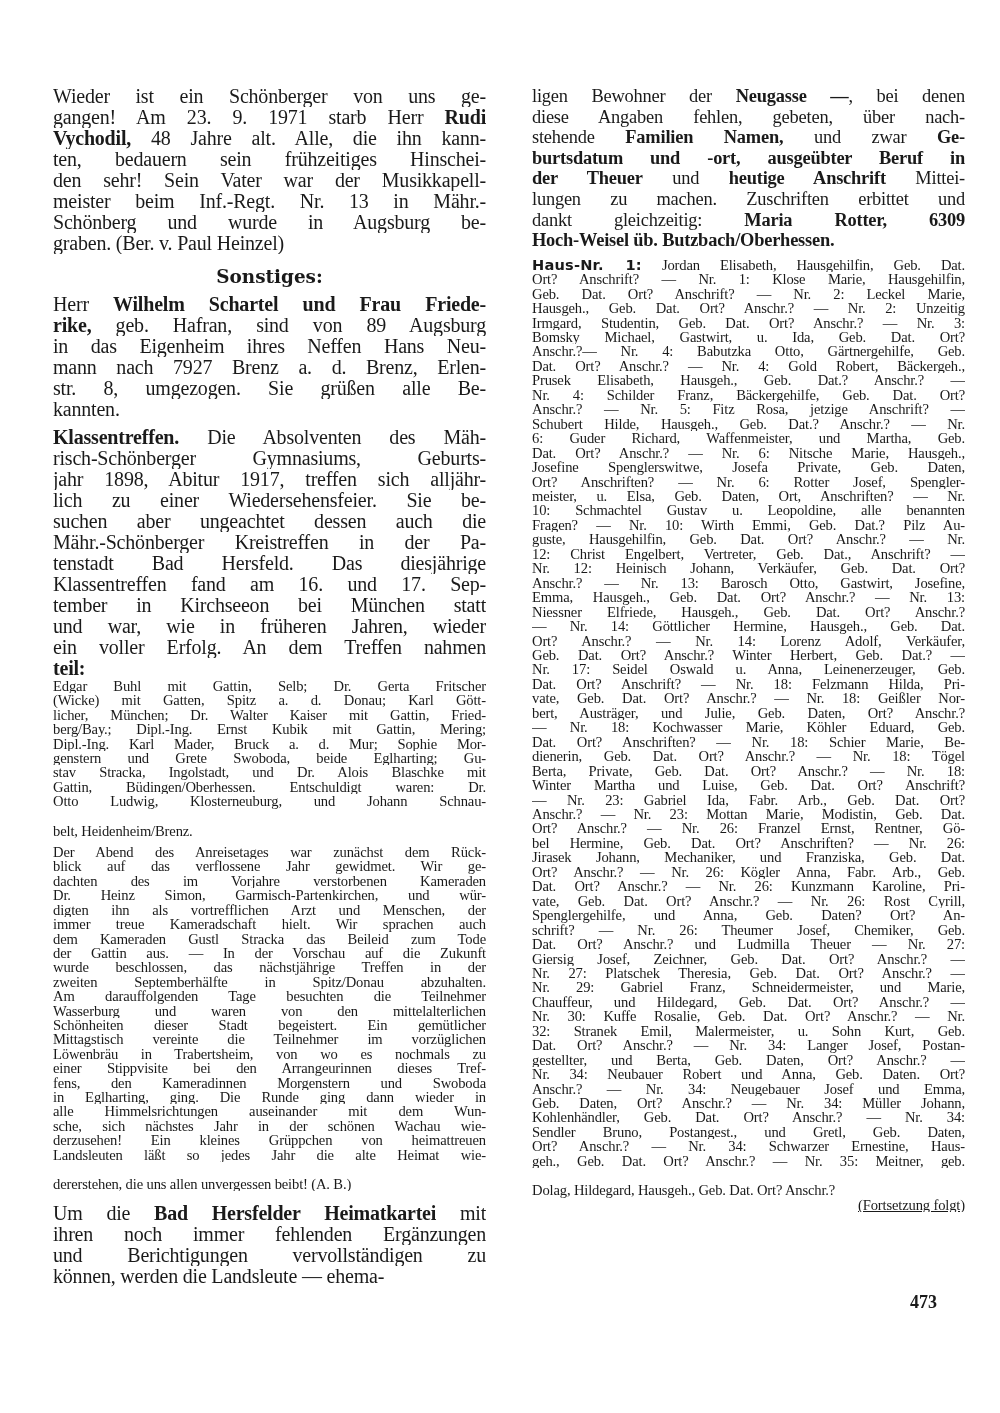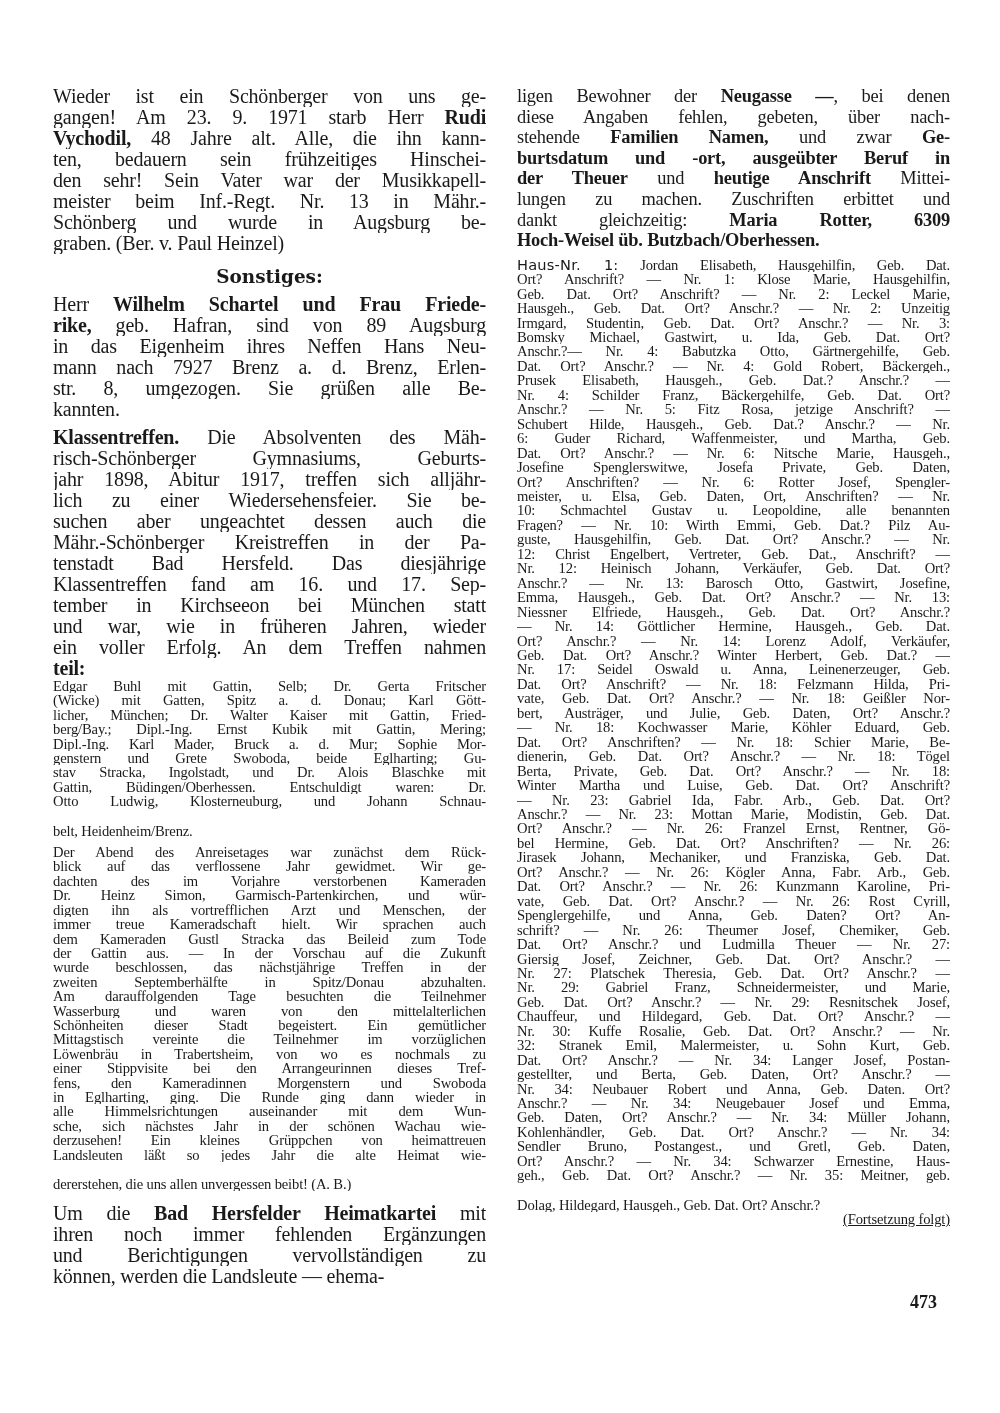--- a/index.html
+++ b/index.html
@@ -1,32 +1,32 @@
 <!DOCTYPE html>
 <html><head>
 <meta charset="utf-8">
 <style>
   html, body { margin: 0; padding: 0; background: #ffffff; }
   body { width: 1000px; height: 1413px; position: relative; overflow: hidden;
          font-family: "DejaVu Serif", "Liberation Serif", serif; color: #1a1a1a; }
   .col { position: absolute; top: 86px; width: 433px; }
   .col.left { left: 53px; }
-  .col.right { left: 517px; }
+  .col.right { left: 532px; }
   .big p, .big div.line { margin: 0; }
   .line { white-space: nowrap; text-align: justify; text-align-last: justify; display: block; overflow: hidden; }
   .line.last { text-align-last: left; margin-top: 15px; }
   .big .line { font-size: 18.4px; line-height: 21px; letter-spacing: -0.2px; }
   .small .line { font-size: 12.6px; line-height: 14.4px; letter-spacing: -0.15px; font-family: "DejaVu Sans Mono", "Liberation Mono", monospace; font-family: "Liberation Serif", serif; font-size: 14.6px; }
   .right .line { font-size: 14.6px; line-height: 14.45px; }
   .right .big .line { font-size: 18.4px; line-height: 20.6px; }
   .heading { font-weight: bold; font-size: 18.4px; line-height: 21px; margin: 0; text-align: center; }
   b { font-weight: bold; }
   .gap-m { height: 12px; }
   .gap-l { height: 7px; }
-  .sans-label { font-family: "DejaVu Sans", "Liberation Sans", sans-serif; font-weight: normal; letter-spacing: 0.2px; }
+  .sans-label { font-family: "DejaVu Sans", "Liberation Sans", sans-serif; font-weight: bold; letter-spacing: 0.2px; }
   .sig { text-align: right; text-align-last: right; text-decoration: underline; }
   .page-number { position: absolute; left: 910px; top: 1292px; font-size: 18px; font-weight: bold;
                  font-family: "Liberation Serif", serif; text-align: right; }
   .big .line { font-family: "Liberation Serif", serif; font-size: 20px; }
   .small .line { font-family: "Liberation Serif", serif; }
 </style>
 </head>
 <body>
 
 <div class="col left">
@@ -170,21 +170,20 @@
       <div class="line"><span>Jirasek Johann, Mechaniker, und Franziska, Geb. Dat.</span></div>
       <div class="line"><span>Ort? Anschr.? — Nr. 26: Kögler Anna, Fabr. Arb., Geb.</span></div>
       <div class="line"><span>Dat. Ort? Anschr.? — Nr. 26: Kunzmann Karoline, Pri-</span></div>
       <div class="line"><span>vate, Geb. Dat. Ort? Anschr.? — Nr. 26: Rost Cyrill,</span></div>
       <div class="line"><span>Spenglergehilfe, und Anna, Geb. Daten? Ort? An-</span></div>
       <div class="line"><span>schrift? — Nr. 26: Theumer Josef, Chemiker, Geb.</span></div>
       <div class="line"><span>Dat. Ort? Anschr.? und Ludmilla Theuer — Nr. 27:</span></div>
       <div class="line"><span>Giersig Josef, Zeichner, Geb. Dat. Ort? Anschr.? —</span></div>
       <div class="line"><span>Nr. 27: Platschek Theresia, Geb. Dat. Ort? Anschr.? —</span></div>
       <div class="line"><span>Nr. 29: Gabriel Franz, Schneidermeister, und Marie,</span></div>
-      <div class="line"><span>Geb. Dat. Ort? Anschr.? — Nr. 29: Resnitschek Josef,</span></div>
       <div class="line"><span>Chauffeur, und Hildegard, Geb. Dat. Ort? Anschr.? —</span></div>
       <div class="line"><span>Nr. 30: Kuffe Rosalie, Geb. Dat. Ort? Anschr.? — Nr.</span></div>
       <div class="line"><span>32: Stranek Emil, Malermeister, u. Sohn Kurt, Geb.</span></div>
       <div class="line"><span>Dat. Ort? Anschr.? — Nr. 34: Langer Josef, Postan-</span></div>
       <div class="line"><span>gestellter, und Berta, Geb. Daten, Ort? Anschr.? —</span></div>
       <div class="line"><span>Nr. 34: Neubauer Robert und Anna, Geb. Daten. Ort?</span></div>
       <div class="line"><span>Anschr.? — Nr. 34: Neugebauer Josef und Emma,</span></div>
       <div class="line"><span>Geb. Daten, Ort? Anschr.? — Nr. 34: Müller Johann,</span></div>
       <div class="line"><span>Kohlenhändler, Geb. Dat. Ort? Anschr.? — Nr. 34:</span></div>
       <div class="line"><span>Sendler Bruno, Postangest., und Gretl, Geb. Daten,</span></div>

